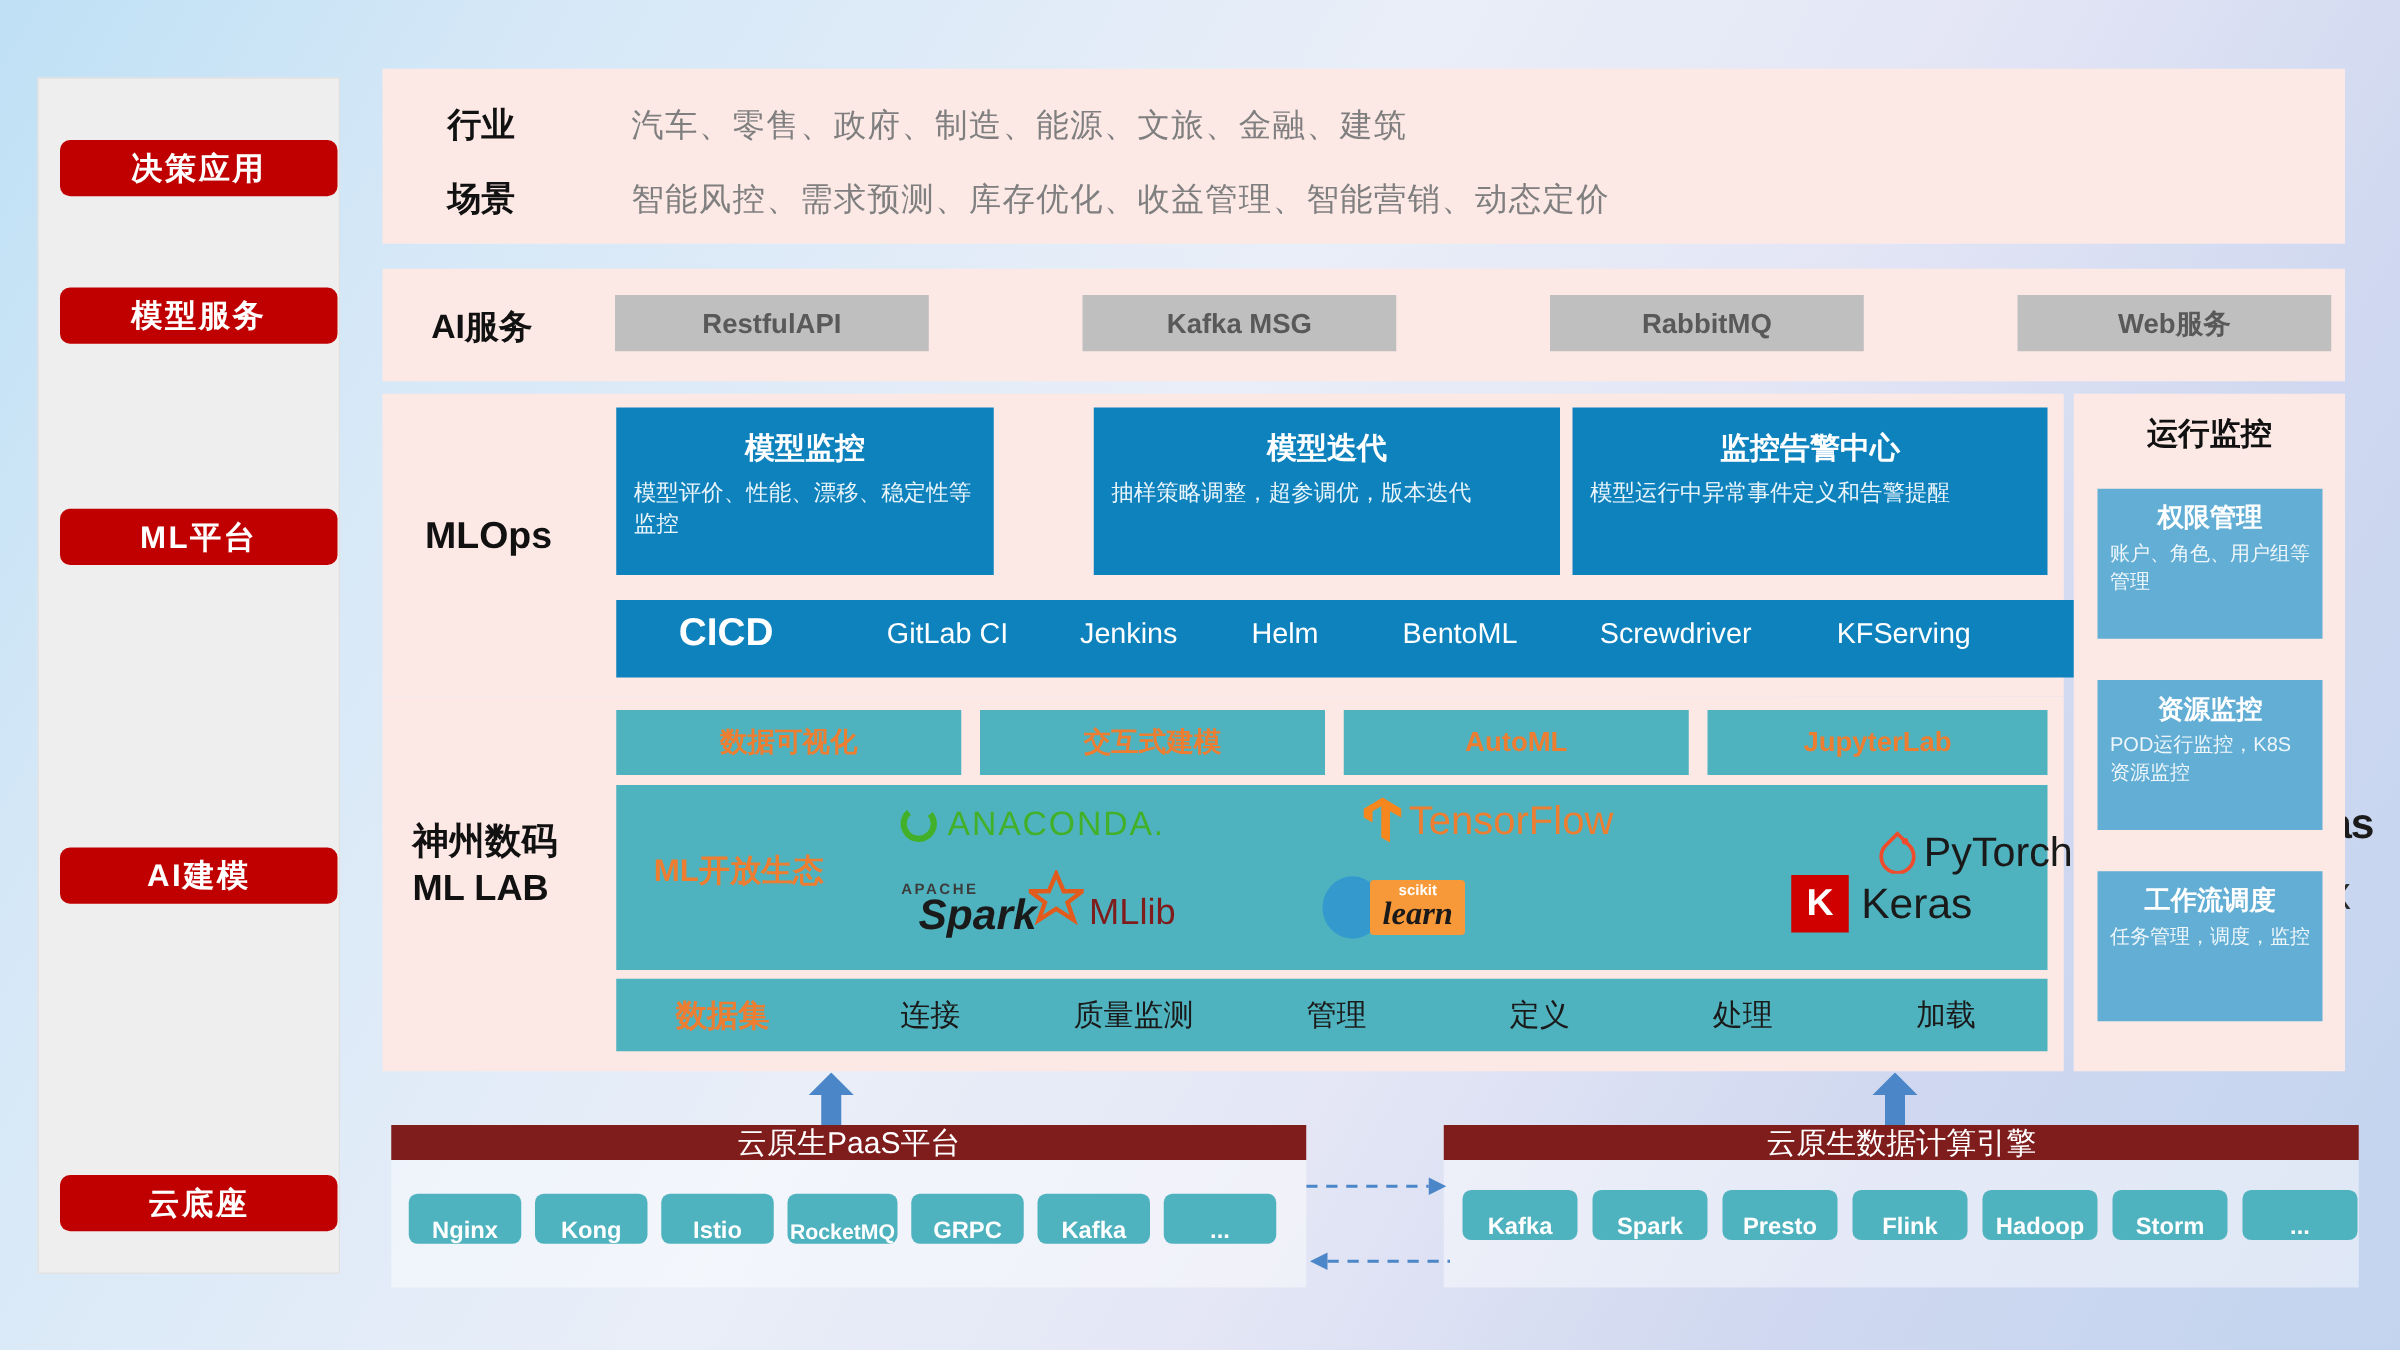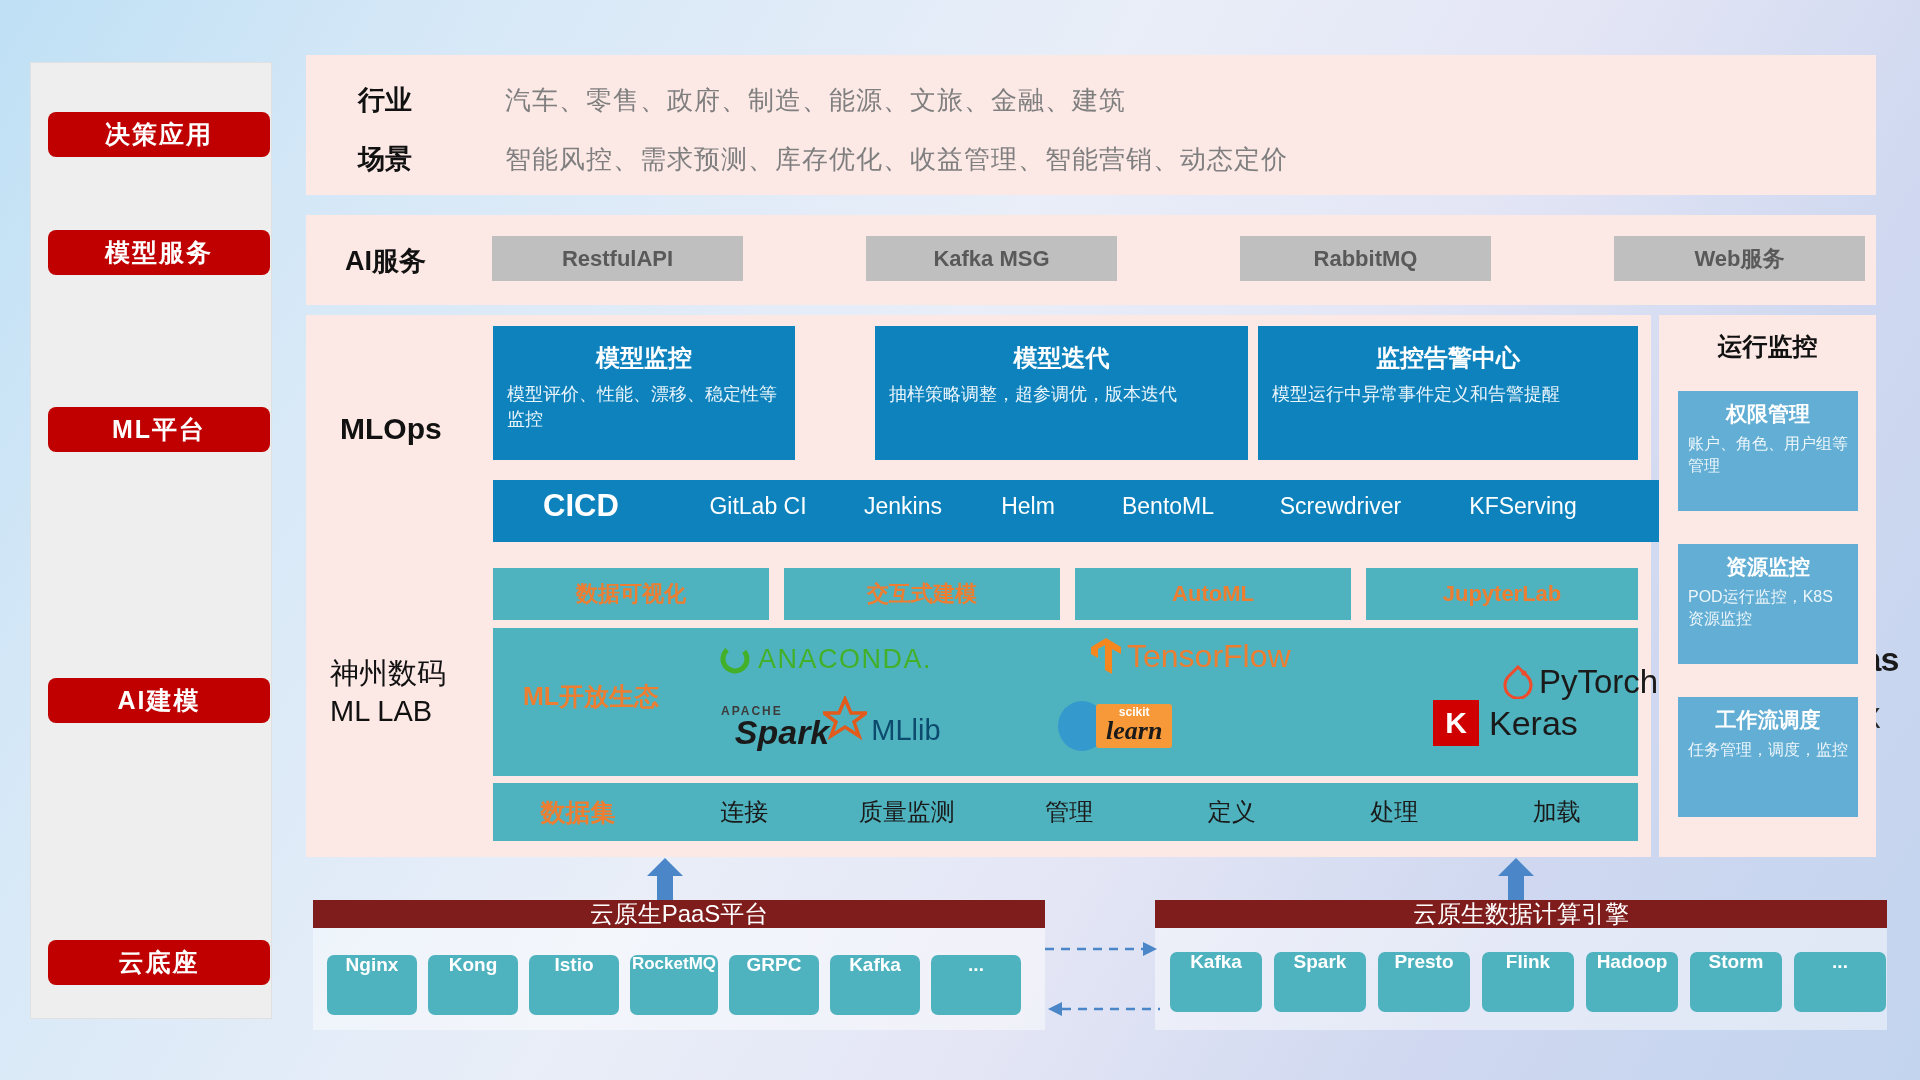--- a/index.html
+++ b/index.html
@@ -56,21 +56,21 @@
   .cicd-bar{
     position:absolute;left:493px;top:480px;width:1145px;height:62px;background:#0d82bd;
     display:flex;align-items:flex-start;overflow:hidden;padding-left:28px;
   }
   .cicd-title{color:#fff;font-weight:bold;font-size:31px;padding:8px 0 0 22px;width:130px;flex:none;}
   .cicd-item{
     color:#fff;font-size:23px;padding-top:12px;flex:none;
     width:128px;text-align:center;line-height:1.25;
   }
 
-  .lab-label{position:absolute;left:330px;top:655px;font-weight:normal;font-size:29px;color:#111;line-height:1.3;}
+  .lab-label{position:absolute;left:330px;top:655px;font-weight:bold;font-size:29px;color:#111;line-height:1.3;}
 
   .tool-chip{
     position:absolute;top:568px;height:52px;background:#4fb3bf;
     display:flex;align-items:center;justify-content:center;
     color:#ed7d31;font-weight:bold;font-size:22px;
   }
 
   .eco-box{
     position:absolute;left:493px;top:628px;width:1145px;height:148px;background:#4fb3bf;
   }
@@ -93,22 +93,22 @@
   .right-card .t{font-weight:bold;font-size:21px;text-align:center;margin:3px 0 5px;}
   .right-card .d{font-size:16px;line-height:1.35;color:#edf6fb;}
 
   
   .foot-group{position:absolute;background:rgba(255,255,255,.45);}
   .foot-head{
     position:absolute;height:28px;background:#7f1d1d;color:#fff;
     display:flex;align-items:center;justify-content:center;font-size:24px;
   }
   .pill{
-    position:absolute;height:60px;background:#4fb3bf;border-radius:7px;color:#fff;
-    display:flex;align-items:flex-start;justify-content:center;font-size:19px;font-weight:bold;
+    position:absolute;height:40px;background:#4fb3bf;border-radius:7px;color:#fff;
+    display:flex;align-items:flex-end;justify-content:center;font-size:19px;font-weight:bold;
     line-height:1.05;text-align:center;box-sizing:border-box;
   }
   .arrow-up{position:absolute;width:40px;height:40px;}
   .arrow-up svg{display:block}
   .dash{position:absolute;}
 </style>
 </head>
 <body>
 
 <div class="canvas">
@@ -225,21 +225,21 @@
       <span style="color:#3c6db0;font-size:34px;font-weight:bold;">S</span>
       <span style="color:#1a1a1a;font-size:34px;font-weight:bold;letter-spacing:-1px;">sas</span>
     </div>
 
     <div class="logo" style="left:228px;top:74px;">
       <span style="color:#3c3c3c;font-size:12px;font-weight:bold;letter-spacing:2px;position:relative;top:-13px;">APACHE</span>
       <span style="color:#1a1a1a;font-size:34px;font-weight:bold;font-style:italic;margin-left:-48px;position:relative;top:8px;">Spark</span>
       <svg width="44" height="44" viewBox="0 0 44 44" style="margin-left:-6px;position:relative;top:-6px;">
         <polygon points="22,3 28,17 43,17 31,26 36,40 22,31 8,40 13,26 1,17 16,17" fill="none" stroke="#e25a1c" stroke-width="3.5"></polygon>
       </svg>
-      <span style="color:#0c4a6e;font-size:29px;margin-left:4px;position:relative;top:6px;">MLlib</span>
+      <span style="color:#7f1d1d;font-size:29px;margin-left:4px;position:relative;top:6px;">MLlib</span>
     </div>
 
     <div class="logo" style="left:561px;top:72px;">
       <svg width="56" height="52" viewBox="0 0 56 52">
         <ellipse cx="28" cy="26" rx="24" ry="25" fill="#3499cd"></ellipse>
       </svg>
       <div style="margin-left:-14px;background:#f89939;border-radius:3px;padding:2px 10px 4px;">
         <div style="color:#fff;font-size:12px;font-weight:bold;text-align:center;line-height:1;">scikit</div>
         <div style="color:#1a1a1a;font-size:26px;font-style:italic;font-weight:bold;line-height:1;font-family:'Liberation Serif',serif;">learn</div>
       </div>

